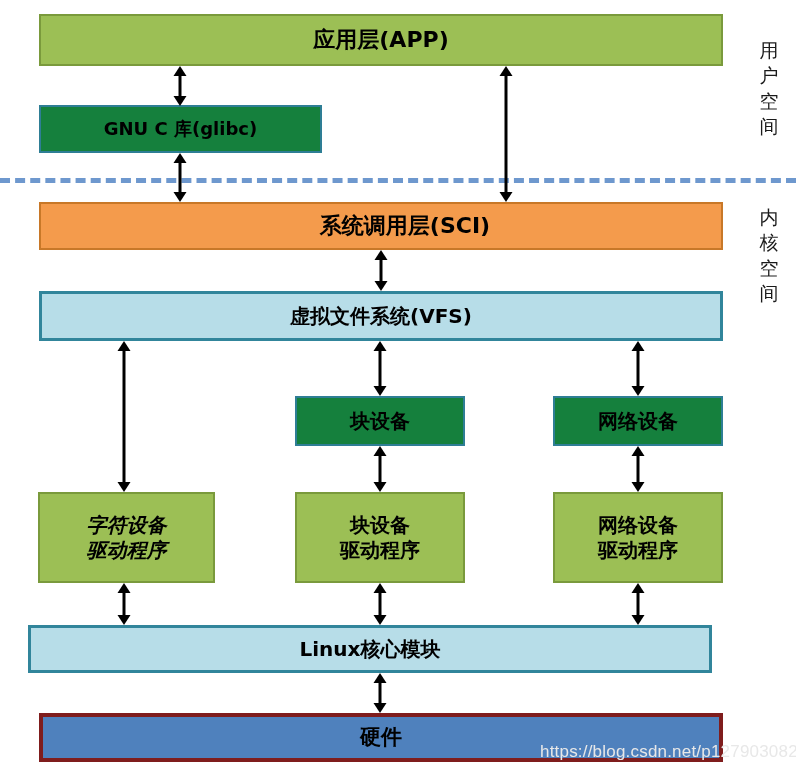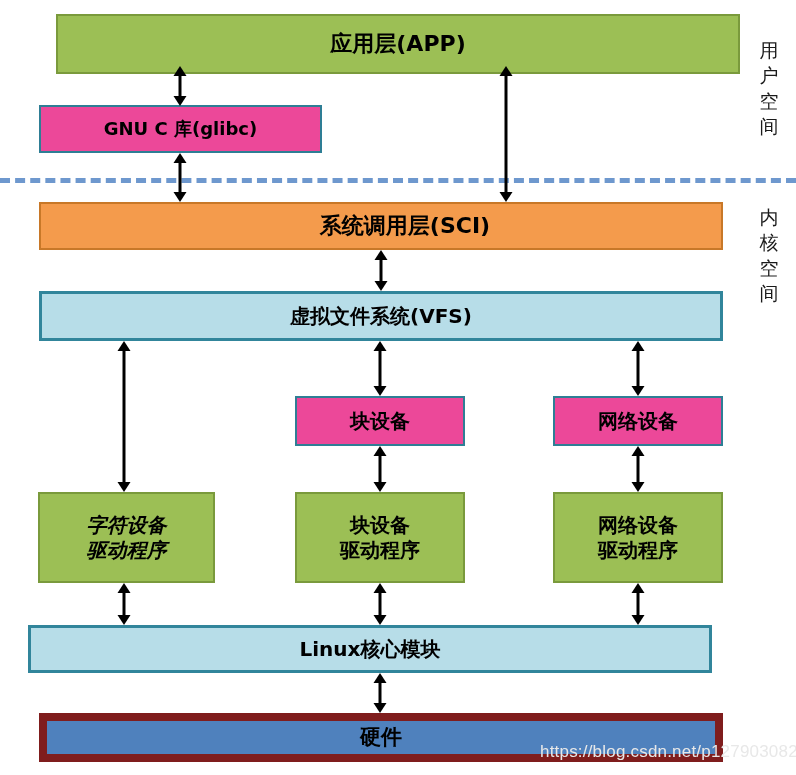--- a/index.html
+++ b/index.html
@@ -27,34 +27,34 @@
     font-weight: bold;
     color: #000000;
     line-height: 1.22;
     white-space: pre-line;
   }
   .green {
     background: #9CBF55;
     border: 2px solid #7A9A3C;
   }
   .teal {
-    background: #ec4899;
+    background: #15803d;
     border: 2px solid #2E7E95;
   }
   .orange {
     background: #F49B4C;
     border: 2px solid #C87828;
   }
   .lightblue {
     background: #B7DDE8;
     border: 3px solid #31859B;
   }
   .steelblue {
     background: #4F81BD;
-    border: 8px solid #7f1d1d;
+    border: 4px solid #7f1d1d;
   }
   
   .divider {
     position: absolute;
     left: 0;
     width: 796px;
     height: 0;
     border-top: 5px dashed #6E98CE;
   }
   
@@ -84,21 +84,21 @@
     color: #E8E8E8;
     white-space: nowrap;
     letter-spacing: 0.2px;
   }
 </style>
 </head>
 <body>
 
 <div id="canvas">
 
-  <div class="box green" style="left:56px; top:14px; width:684px; height:60px; font-size:22px;">应用层(APP)</div>
+  <div class="box green" style="left:39px; top:14px; width:684px; height:52px; font-size:22px;">应用层(APP)</div>
 
   <div class="box teal" style="left:39px; top:105px; width:283px; height:48px; font-size:18px;">GNU C 库(glibc)</div>
 
   <div class="divider" style="top:178px;"></div>
 
   <div class="box orange" style="left:39px; top:202px; width:684px; height:48px; font-size:22px;padding-left:48px;">系统调用层(SCI)</div>
 
   <div class="box lightblue" style="left:39px; top:291px; width:684px; height:50px; font-size:20px;">虚拟文件系统(VFS)</div>
 
   <div class="box teal" style="left:295px; top:396px; width:170px; height:50px; font-size:20px;">块设备</div>

